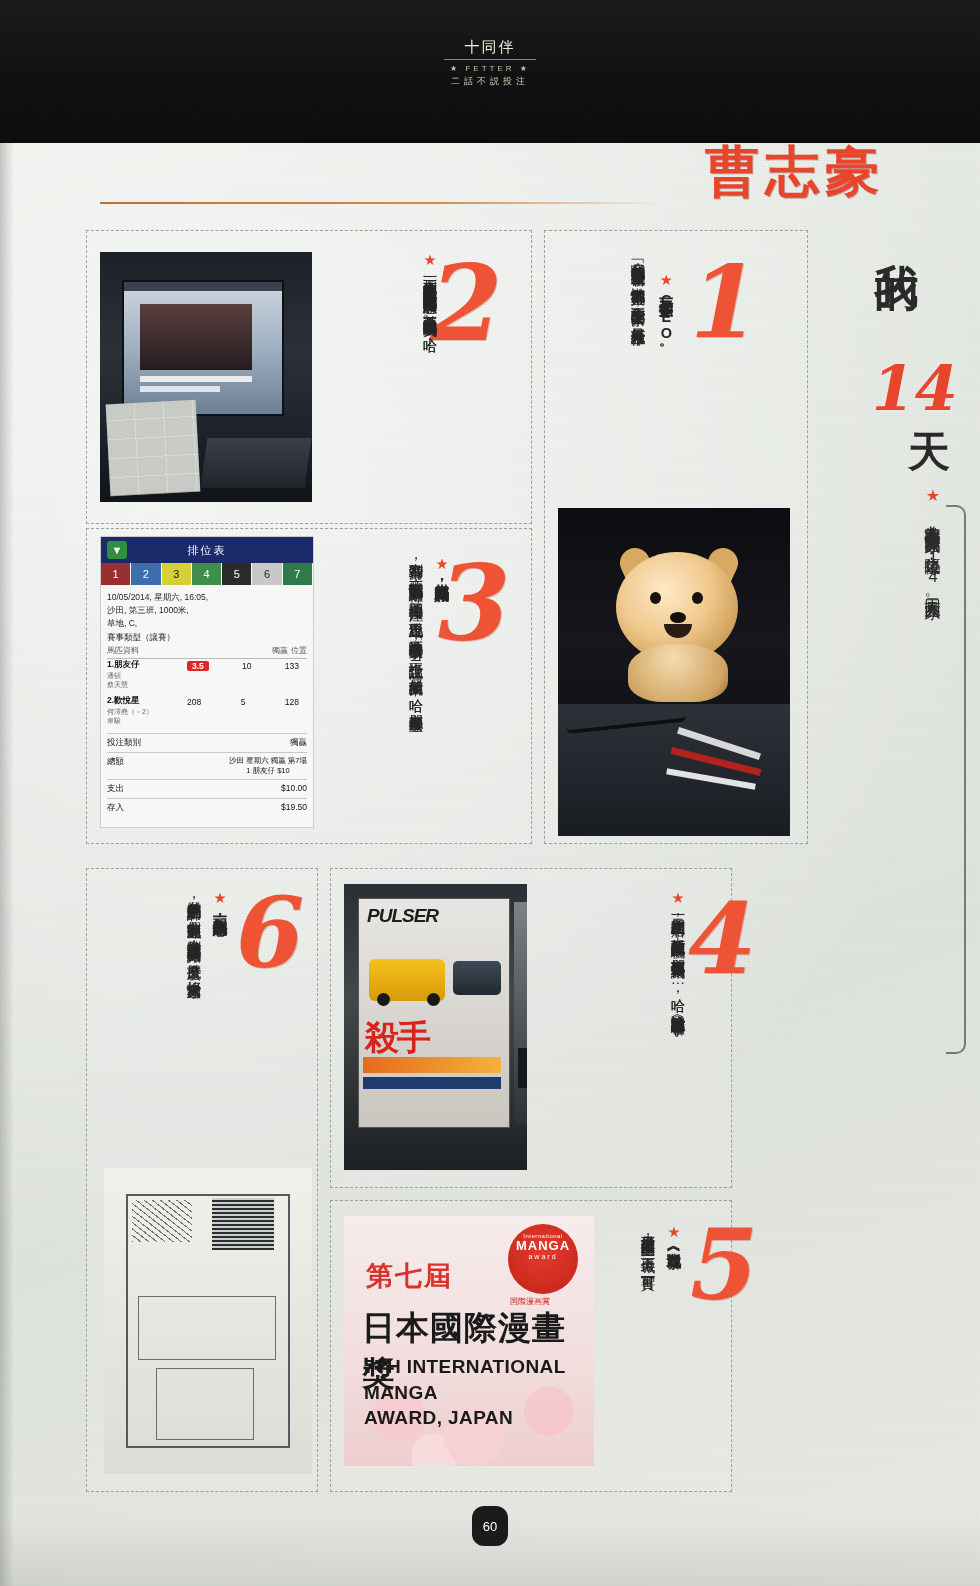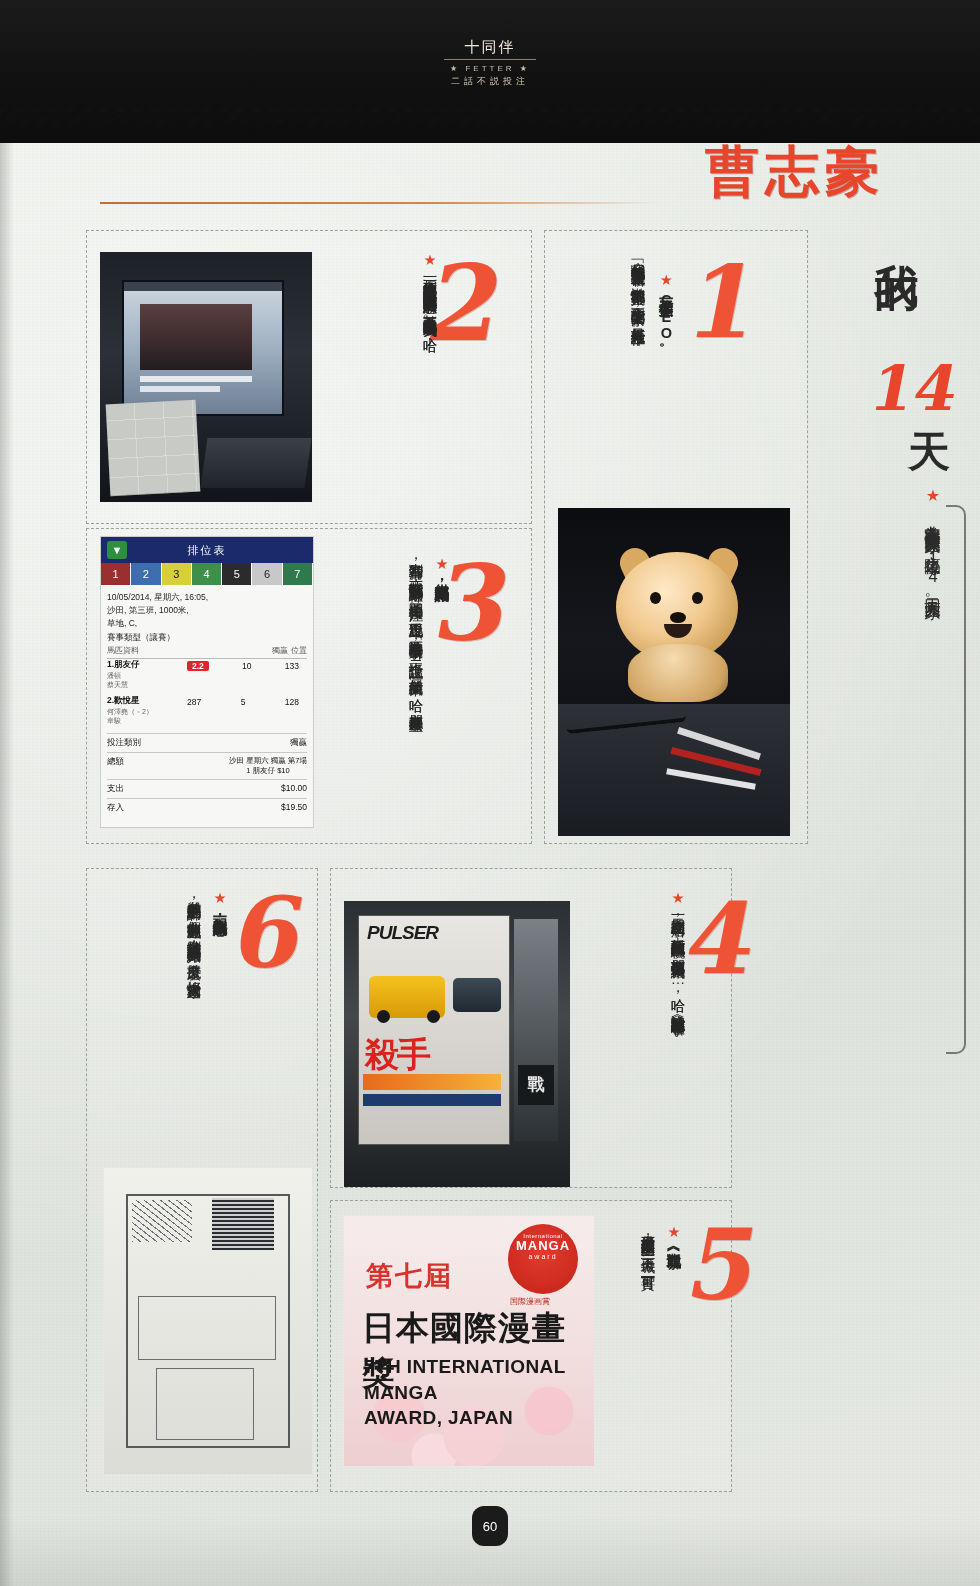--- a/index.html
+++ b/index.html
@@ -178,22 +178,22 @@
   #p3-hdr{position:absolute;left:6px;top:108px;width:200px;font-size:8px;color:#555;border-bottom:1px solid #bbb;
     padding-bottom:2px;}
   .p3row{position:absolute;left:6px;width:200px;font-size:8.5px;color:#111;}
   .p3row .nm{font-weight:bold;}
   .p3row .sub{font-size:7px;color:#666;line-height:1.3;}
   .p3odds{position:absolute;right:8px;top:0;width:112px;display:flex;justify-content:space-between;font-size:8.5px;}
   .p3hl{background:#e0262a;color:#fff;padding:0 5px;border-radius:2px;font-weight:bold;}
   #p3-foot{position:absolute;left:6px;top:196px;width:200px;font-size:8.5px;color:#111;}
   #p3-foot .fr{display:flex;justify-content:space-between;border-top:1px solid #c8c8c8;padding:3px 0;}
   
-  #photo4{left:344px;top:884px;width:226px;height:286px;
-    background:linear-gradient(180deg,#2a2f33 0%,#44484b 40%,#1c2022 100%);margin-top:17px;}
+  #photo4{left:344px;top:884px;width:183px;height:286px;
+    background:linear-gradient(180deg,#2a2f33 0%,#44484b 40%,#1c2022 100%);}
   #photo4 .mag{position:absolute;left:14px;top:14px;width:150px;height:228px;
     background:linear-gradient(180deg,#e8e6e2 0%,#c9c6c0 100%);border:1px solid #555;}
   #photo4 .mtitle{position:absolute;left:8px;top:6px;font-size:19px;font-weight:bold;color:#1d1d1d;
     letter-spacing:-1px;font-style:italic;}
   #photo4 .mcar1{position:absolute;left:10px;top:60px;width:76px;height:42px;border-radius:6px;
     background:linear-gradient(180deg,#f5c21d 0%,#d79a08 100%);}
   #photo4 .mcar2{position:absolute;left:94px;top:62px;width:48px;height:34px;border-radius:5px;
     background:linear-gradient(180deg,#3d4a55 0%,#202931 100%);}
   #photo4 .mwheel{position:absolute;width:13px;height:13px;border-radius:50%;background:#18191b;}
   #photo4 .mred{position:absolute;left:6px;top:116px;font-size:34px;font-weight:bold;color:#d8241f;
@@ -343,32 +343,32 @@
       <span>馬匹資料</span>
       <span style="float:right;margin-left:3px;text-align:center;">位置</span>
       <span style="float:right;">獨贏</span>
     </div>
 
     <div class="p3row" style="top:122px;">
       <span class="nm">1.</span><span class="nm">朋友仔</span>
       <div class="sub" style="white-space:pre-line;">潘頓
 蔡天慧</div>
       <div class="p3odds" style="top:2px;">
-        <span class="p3hl">2.2</span>
+        <span class="p3hl">3.5</span>
         <span>10</span>
         <span>133</span>
       </div>
     </div>
 
     <div class="p3row" style="top:158px;">
       <span class="nm">2.</span><span class="nm">歡悅星</span>
       <div class="sub" style="white-space:pre-line;">何澤堯（－2）
 韋駿</div>
       <div class="p3odds" style="top:2px;">
-        <span>287</span>
+        <span>208</span>
         <span>5</span>
         <span>128</span>
       </div>
     </div>
 
     <div id="p3-foot">
       <div class="fr">
         <span>投注類別</span>
         <span>獨贏</span>
       </div>

